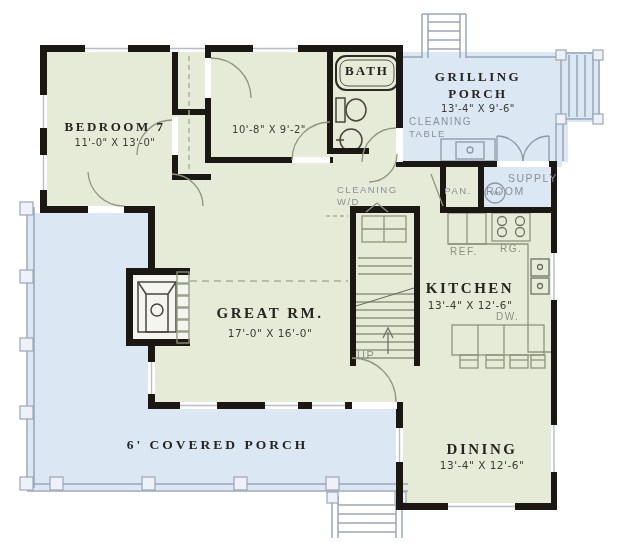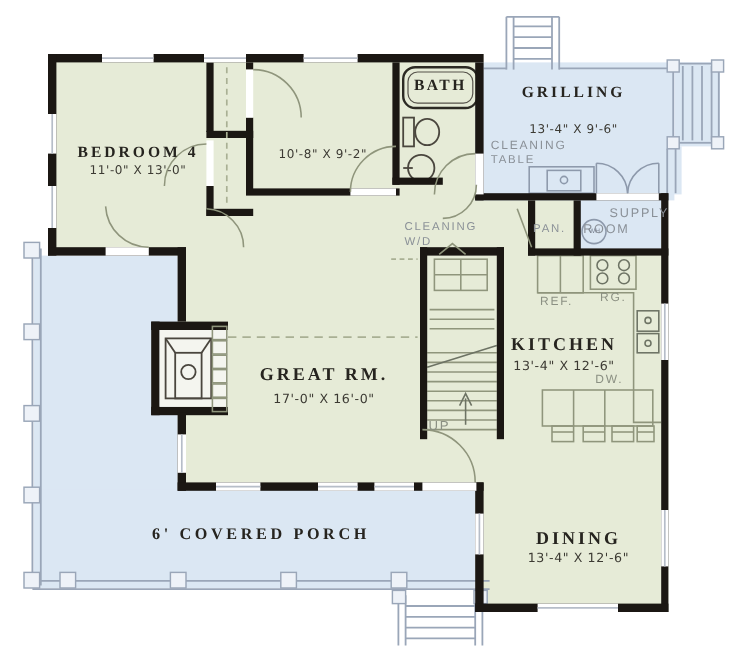--- a/index.html
+++ b/index.html
@@ -283,28 +283,29 @@
   </g>
 
   <g>
     <line class="dash" stroke-dasharray="5,4" x1="189" y1="56" x2="189" y2="172"></line>
     <line class="dash" stroke-dasharray="7,5" x1="190" y1="281" x2="348" y2="281"></line>
     <line class="dash" stroke-dasharray="4,3" x1="326" y1="216" x2="348" y2="216"></line>
     <polyline class="st-g" points="366,212 377,203 388,212"></polyline>
   </g>
 </svg>
 
-  <div class="lbl rname" style="left:40px;top:119px;width:150px;font-size:13px;">BEDROOM 4</div>
+  <div class="lbl rname" style="left:40px;top:119px;width:150px;font-size:13px;">BEDROOM 7</div>
   <div class="lbl rdim" style="left:40px;top:137px;width:150px;font-size:10px;">11'-0" X 13'-0"</div>
 
   <div class="lbl rdim" style="left:194px;top:124px;width:150px;font-size:10px;">10'-8" X 9'-2"</div>
 
   <div class="lbl rname" style="left:338px;top:63px;width:58px;font-size:13px;letter-spacing:2px;">BATH</div>
 
   <div class="lbl rname" style="left:408px;top:69px;width:140px;font-size:13px;">GRILLING</div>
+  <div class="lbl rname" style="left:408px;top:86px;width:140px;font-size:13px;">PORCH</div>
   <div class="lbl rdim" style="left:408px;top:103px;width:140px;font-size:10px;">13'-4" X 9'-6"</div>
 
   <div class="lbl glabel" style="left:409px;top:116px;font-size:10px;">CLEANING</div>
   <div class="lbl glabel" style="left:409px;top:128px;font-size:9.5px;">TABLE</div>
 
   <div class="lbl glabel" style="left:437px;top:185px;width:42px;text-align:center;font-size:9.5px;">PAN.</div>
   <div class="lbl glabel" style="left:508px;top:172px;font-size:10.5px;">SUPPLY</div>
   <div class="lbl glabel" style="left:486px;top:185px;font-size:10.5px;">ROOM</div>
   <div class="lbl glabel" style="left:487px;top:190px;width:17px;text-align:center;font-size:5.5px;letter-spacing:0;color:#7e8695;">WH</div>
 

